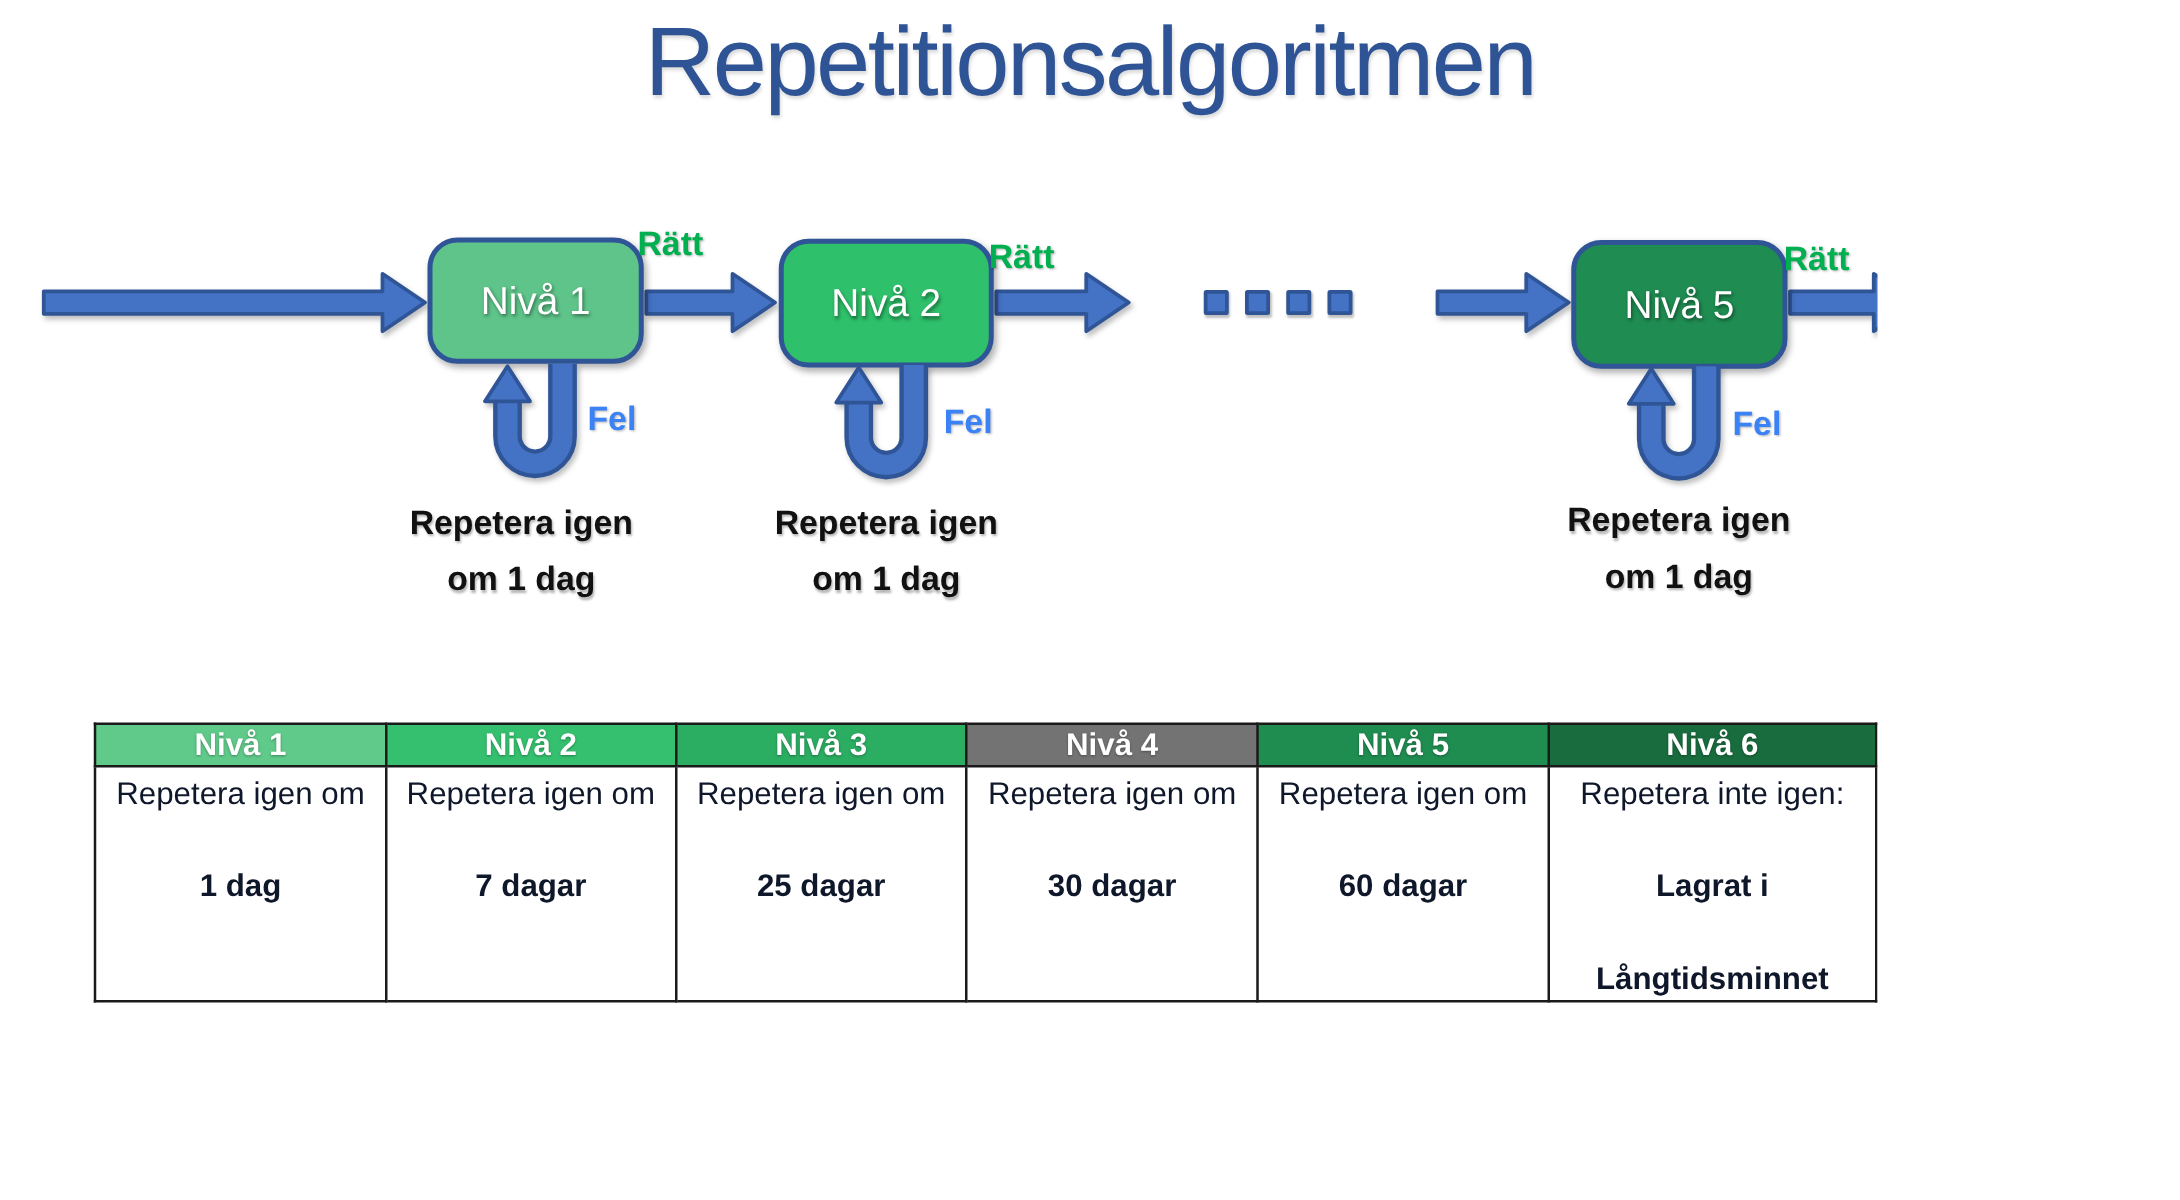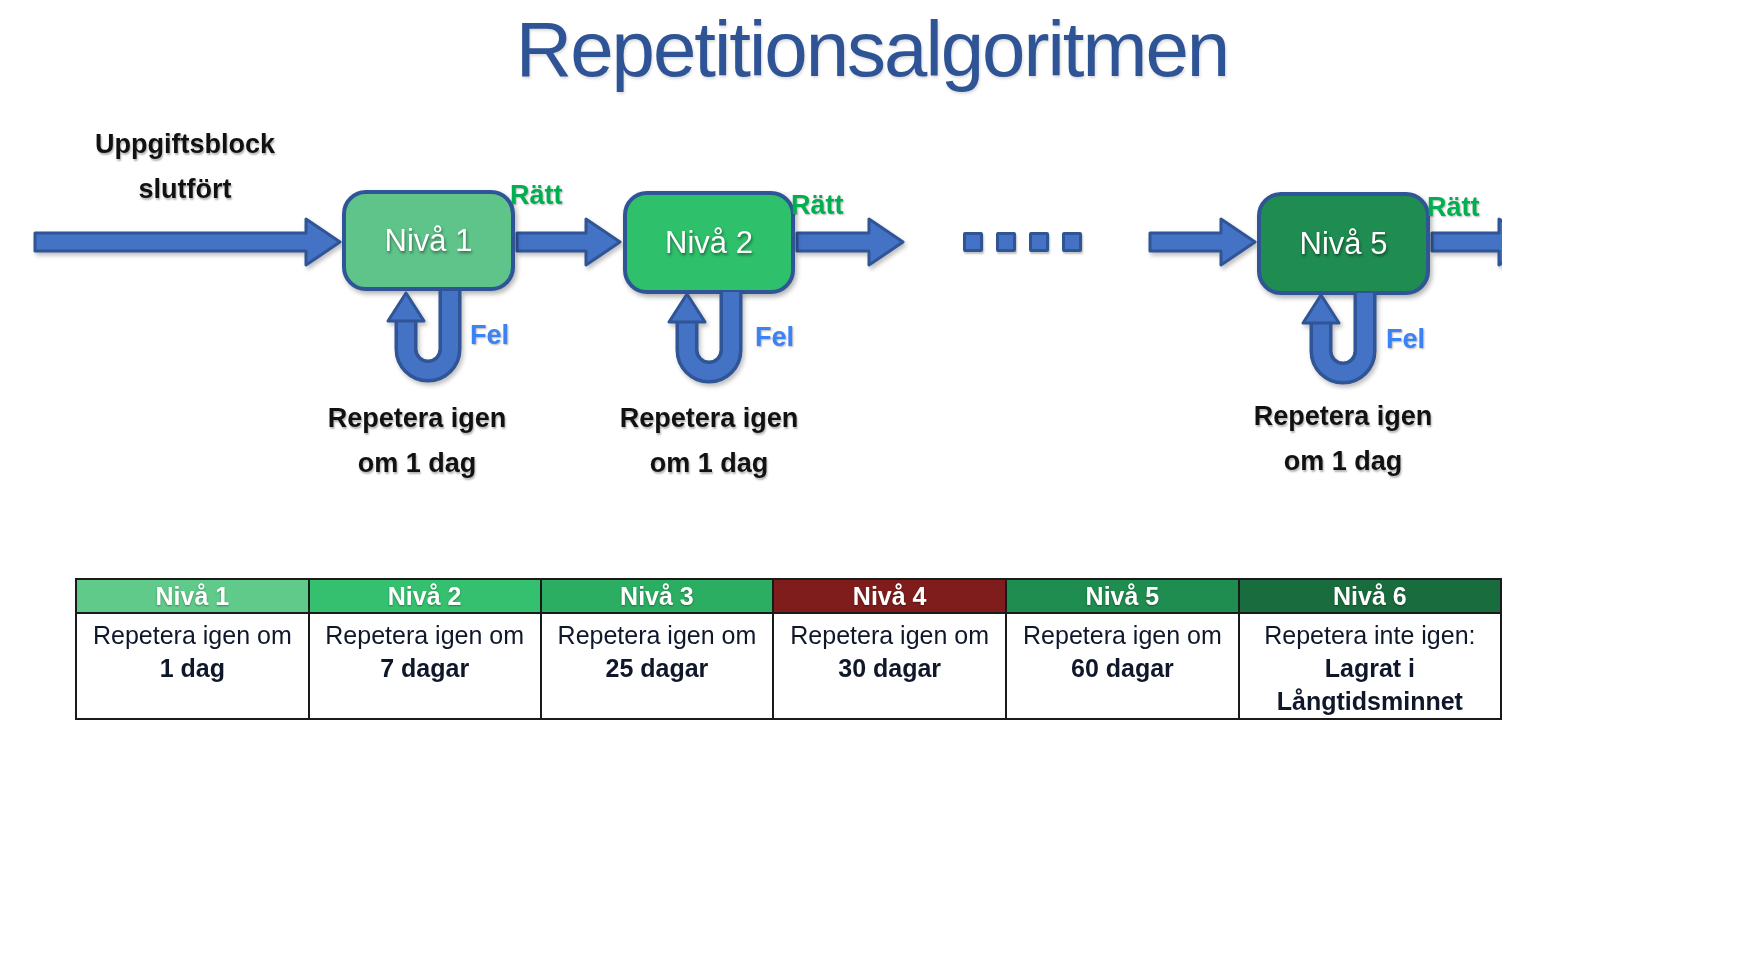--- a/index.html
+++ b/index.html
@@ -41,35 +41,31 @@
   
   table.levels { position:absolute; left:75px; top:578px; border-collapse:collapse;
                  table-layout:fixed; background:#fff; }
   table.levels th, table.levels td {
     border:2px solid #1a1a1a; text-align:center; font-size:25px;
   }
   table.levels th { height:34px; color:#ffffff; font-weight:700;
                     text-shadow:0 1px 2px rgba(0,0,0,0.35); }
   table.levels td { height:102px; vertical-align:top; padding-top:5px; line-height:33px;
                     color:#0f172a; font-weight:400; }
-  table.levels td .l2, table.levels td .l3 { font-weight:700; display:block; }
+  table.levels td .l2, table.levels td .l3 { font-weight:700; display:block;margin-top:41px; }
   table.levels td .l1 { display:block; }
   table.levels td span:empty { display:none; }
 </style>
 </head>
 <body>
 
 <div id="canvas">
 
   <div class="title">Repetitionsalgoritmen</div>
 
-  <div class="dlabel" style="left:40px; top:122px; width:290px;">
-    <span class="ln">Uppgiftsblock</span>
-    <span class="ln">slutfört</span>
-  </div>
 
   <svg class="arrow" style="left:33px; top:212px;" width="309" height="60" viewBox="0 0 309 60">
     <polygon points="2,21 273,21 273,7 307,30 273,53 273,39 2,39" fill="#4472C4" stroke="#2F5597" stroke-width="3" stroke-linejoin="round"></polygon>
   </svg>
   <svg class="arrow" style="left:515px; top:212px;" width="107" height="60" viewBox="0 0 107 60">
     <polygon points="2,21 71,21 71,7 105,30 71,53 71,39 2,39" fill="#4472C4" stroke="#2F5597" stroke-width="3" stroke-linejoin="round"></polygon>
   </svg>
   <svg class="arrow" style="left:795px; top:212px;" width="110" height="60" viewBox="0 0 110 60">
     <polygon points="2,21 74,21 74,7 108,30 74,53 74,39 2,39" fill="#4472C4" stroke="#2F5597" stroke-width="3" stroke-linejoin="round"></polygon>
   </svg>
@@ -144,21 +140,21 @@
         <col style="width:248px">
       <col style="width:248px">
         <col style="width:248px">
         <col style="width:271px">
     </colgroup>
     <thead>
       <tr>
         <th style="background-color: rgb(95, 202, 137);">Nivå 1</th>
         <th style="background-color: rgb(52, 192, 110);">Nivå 2</th>
         <th style="background-color: rgb(43, 173, 98); margin-left: 48px;">Nivå 3</th>
-        <th style="background-color: #7f1d1d; text-align: center;">Nivå 4</th>
+        <th style="background-color: #737373; text-align: center;">Nivå 4</th>
         <th style="background-color: rgb(31, 140, 80);">Nivå 5</th>
         <th style="background-color: rgb(24, 108, 61);">Nivå 6</th>
       </tr>
     </thead>
     <tbody>
       <tr>
         <td>
           <span class="l1">Repetera igen om</span>
           <span class="l2">1 dag</span>
         </td>

